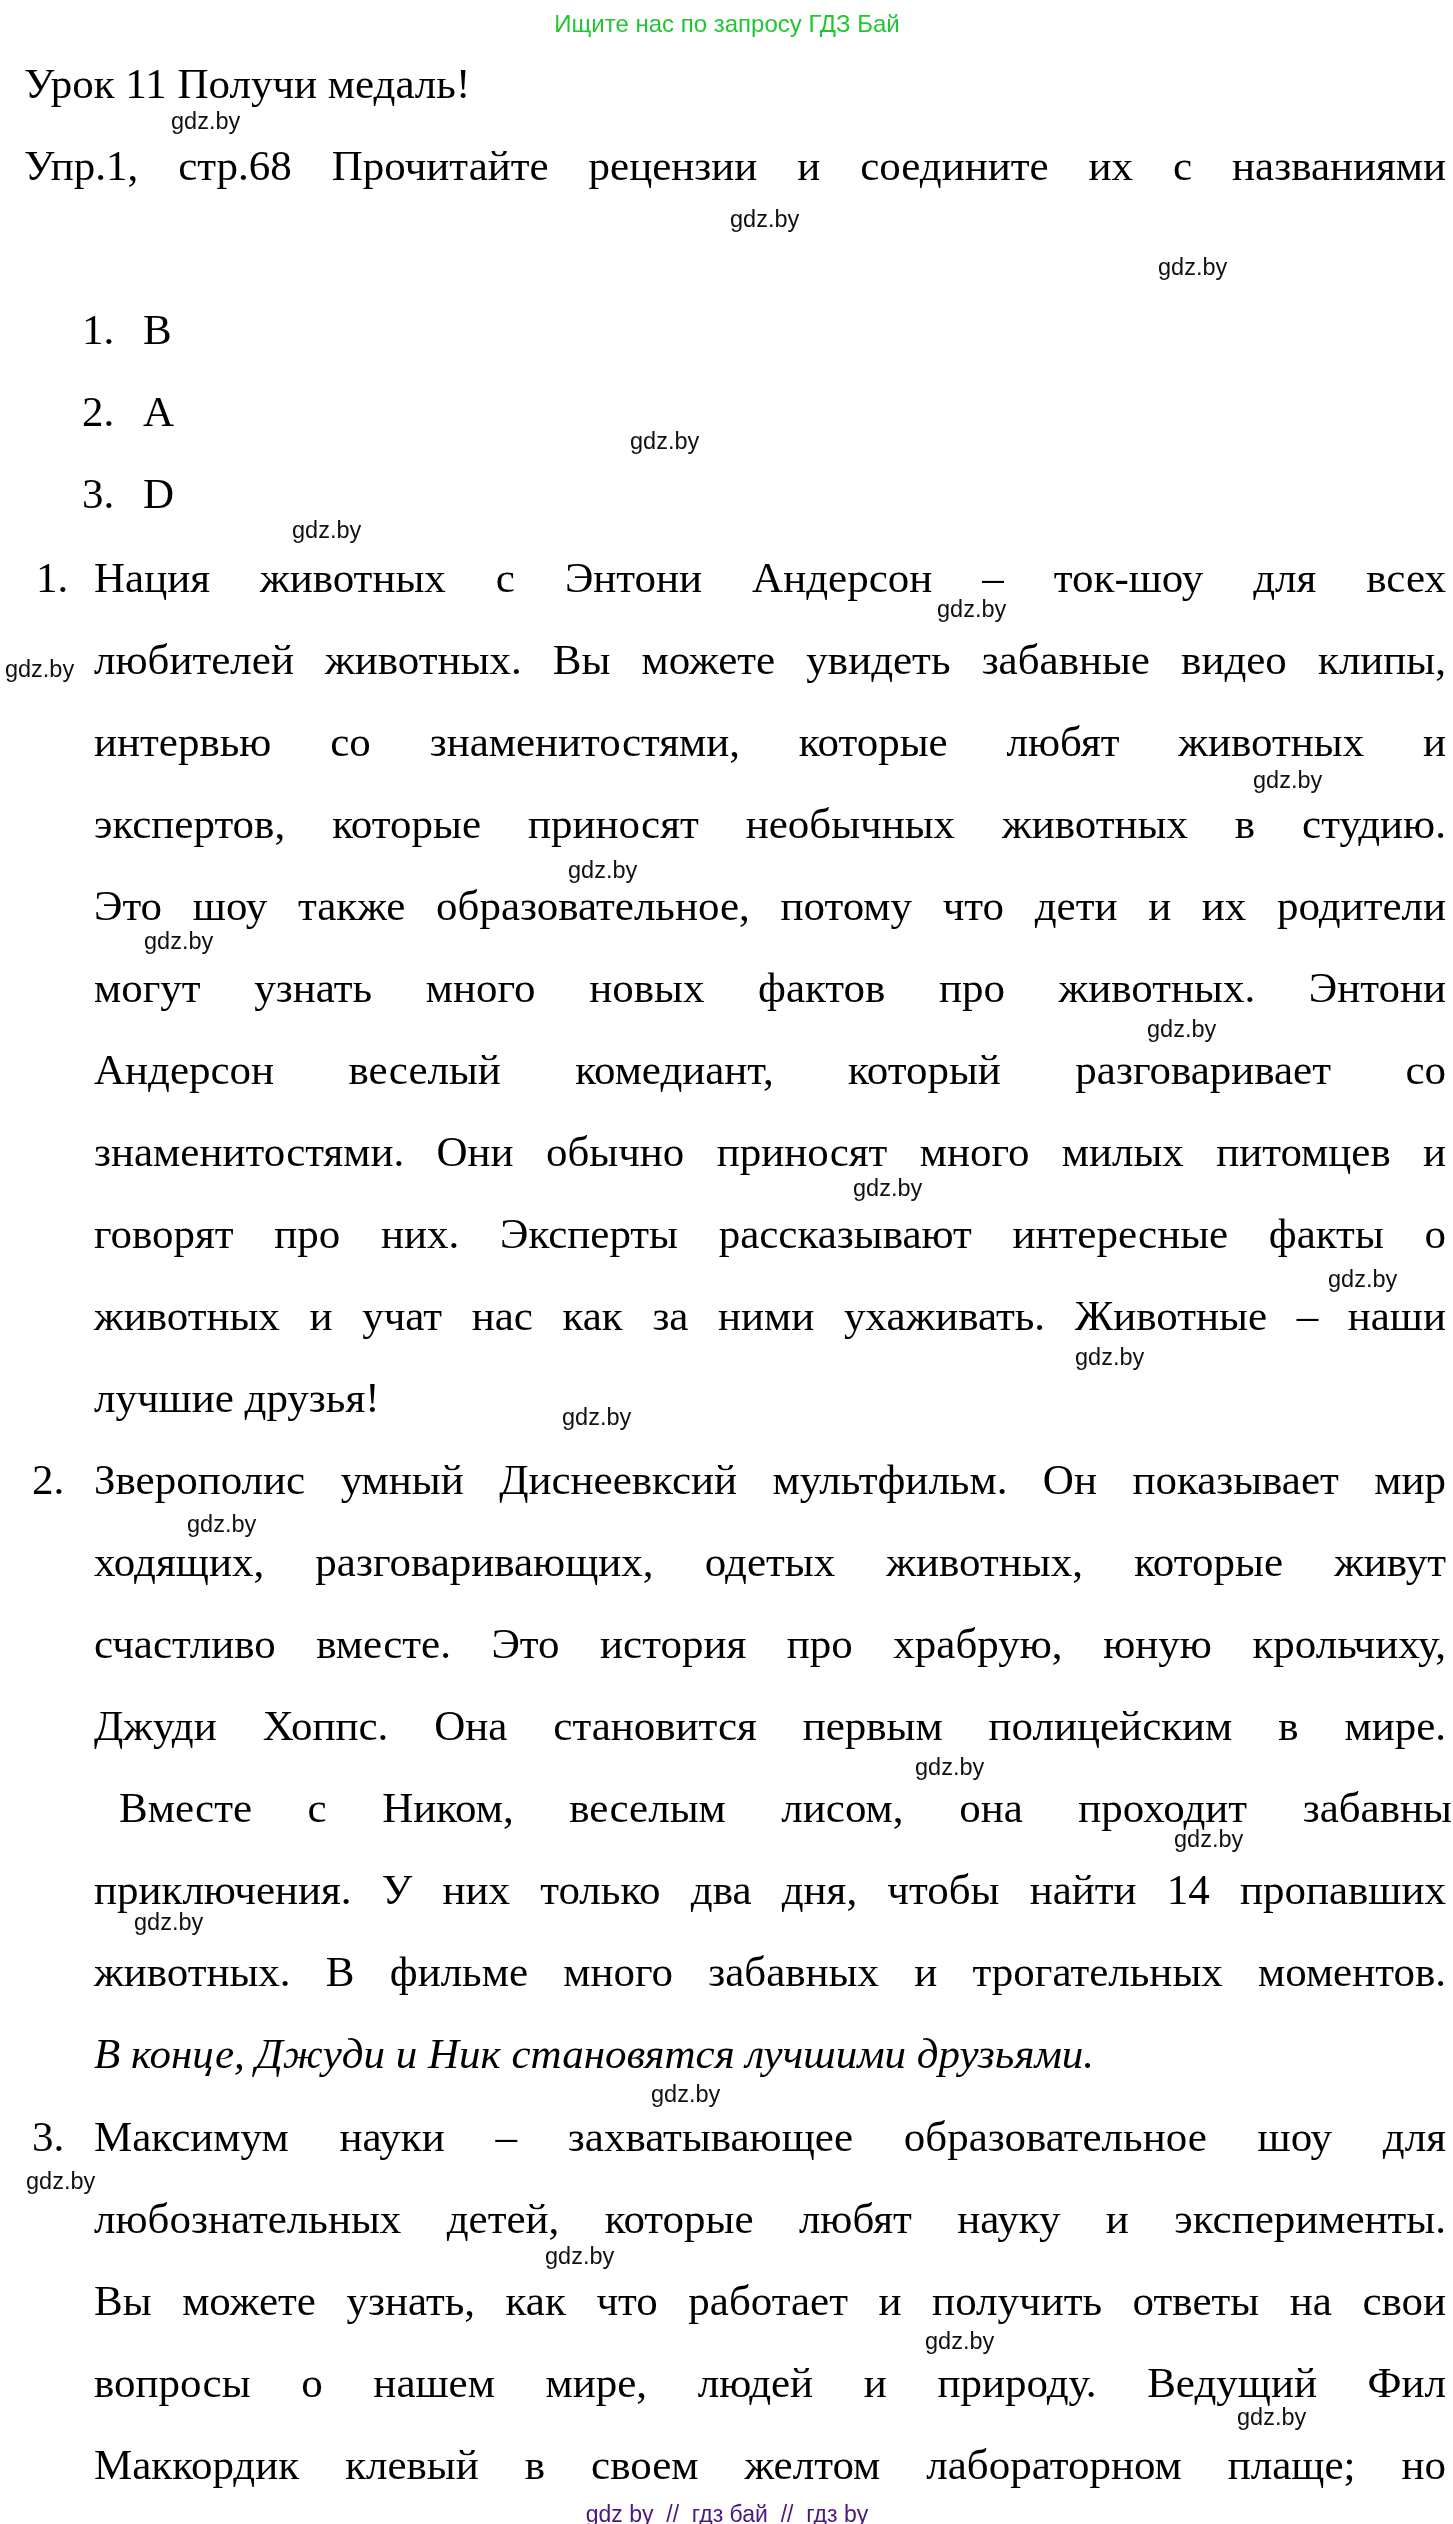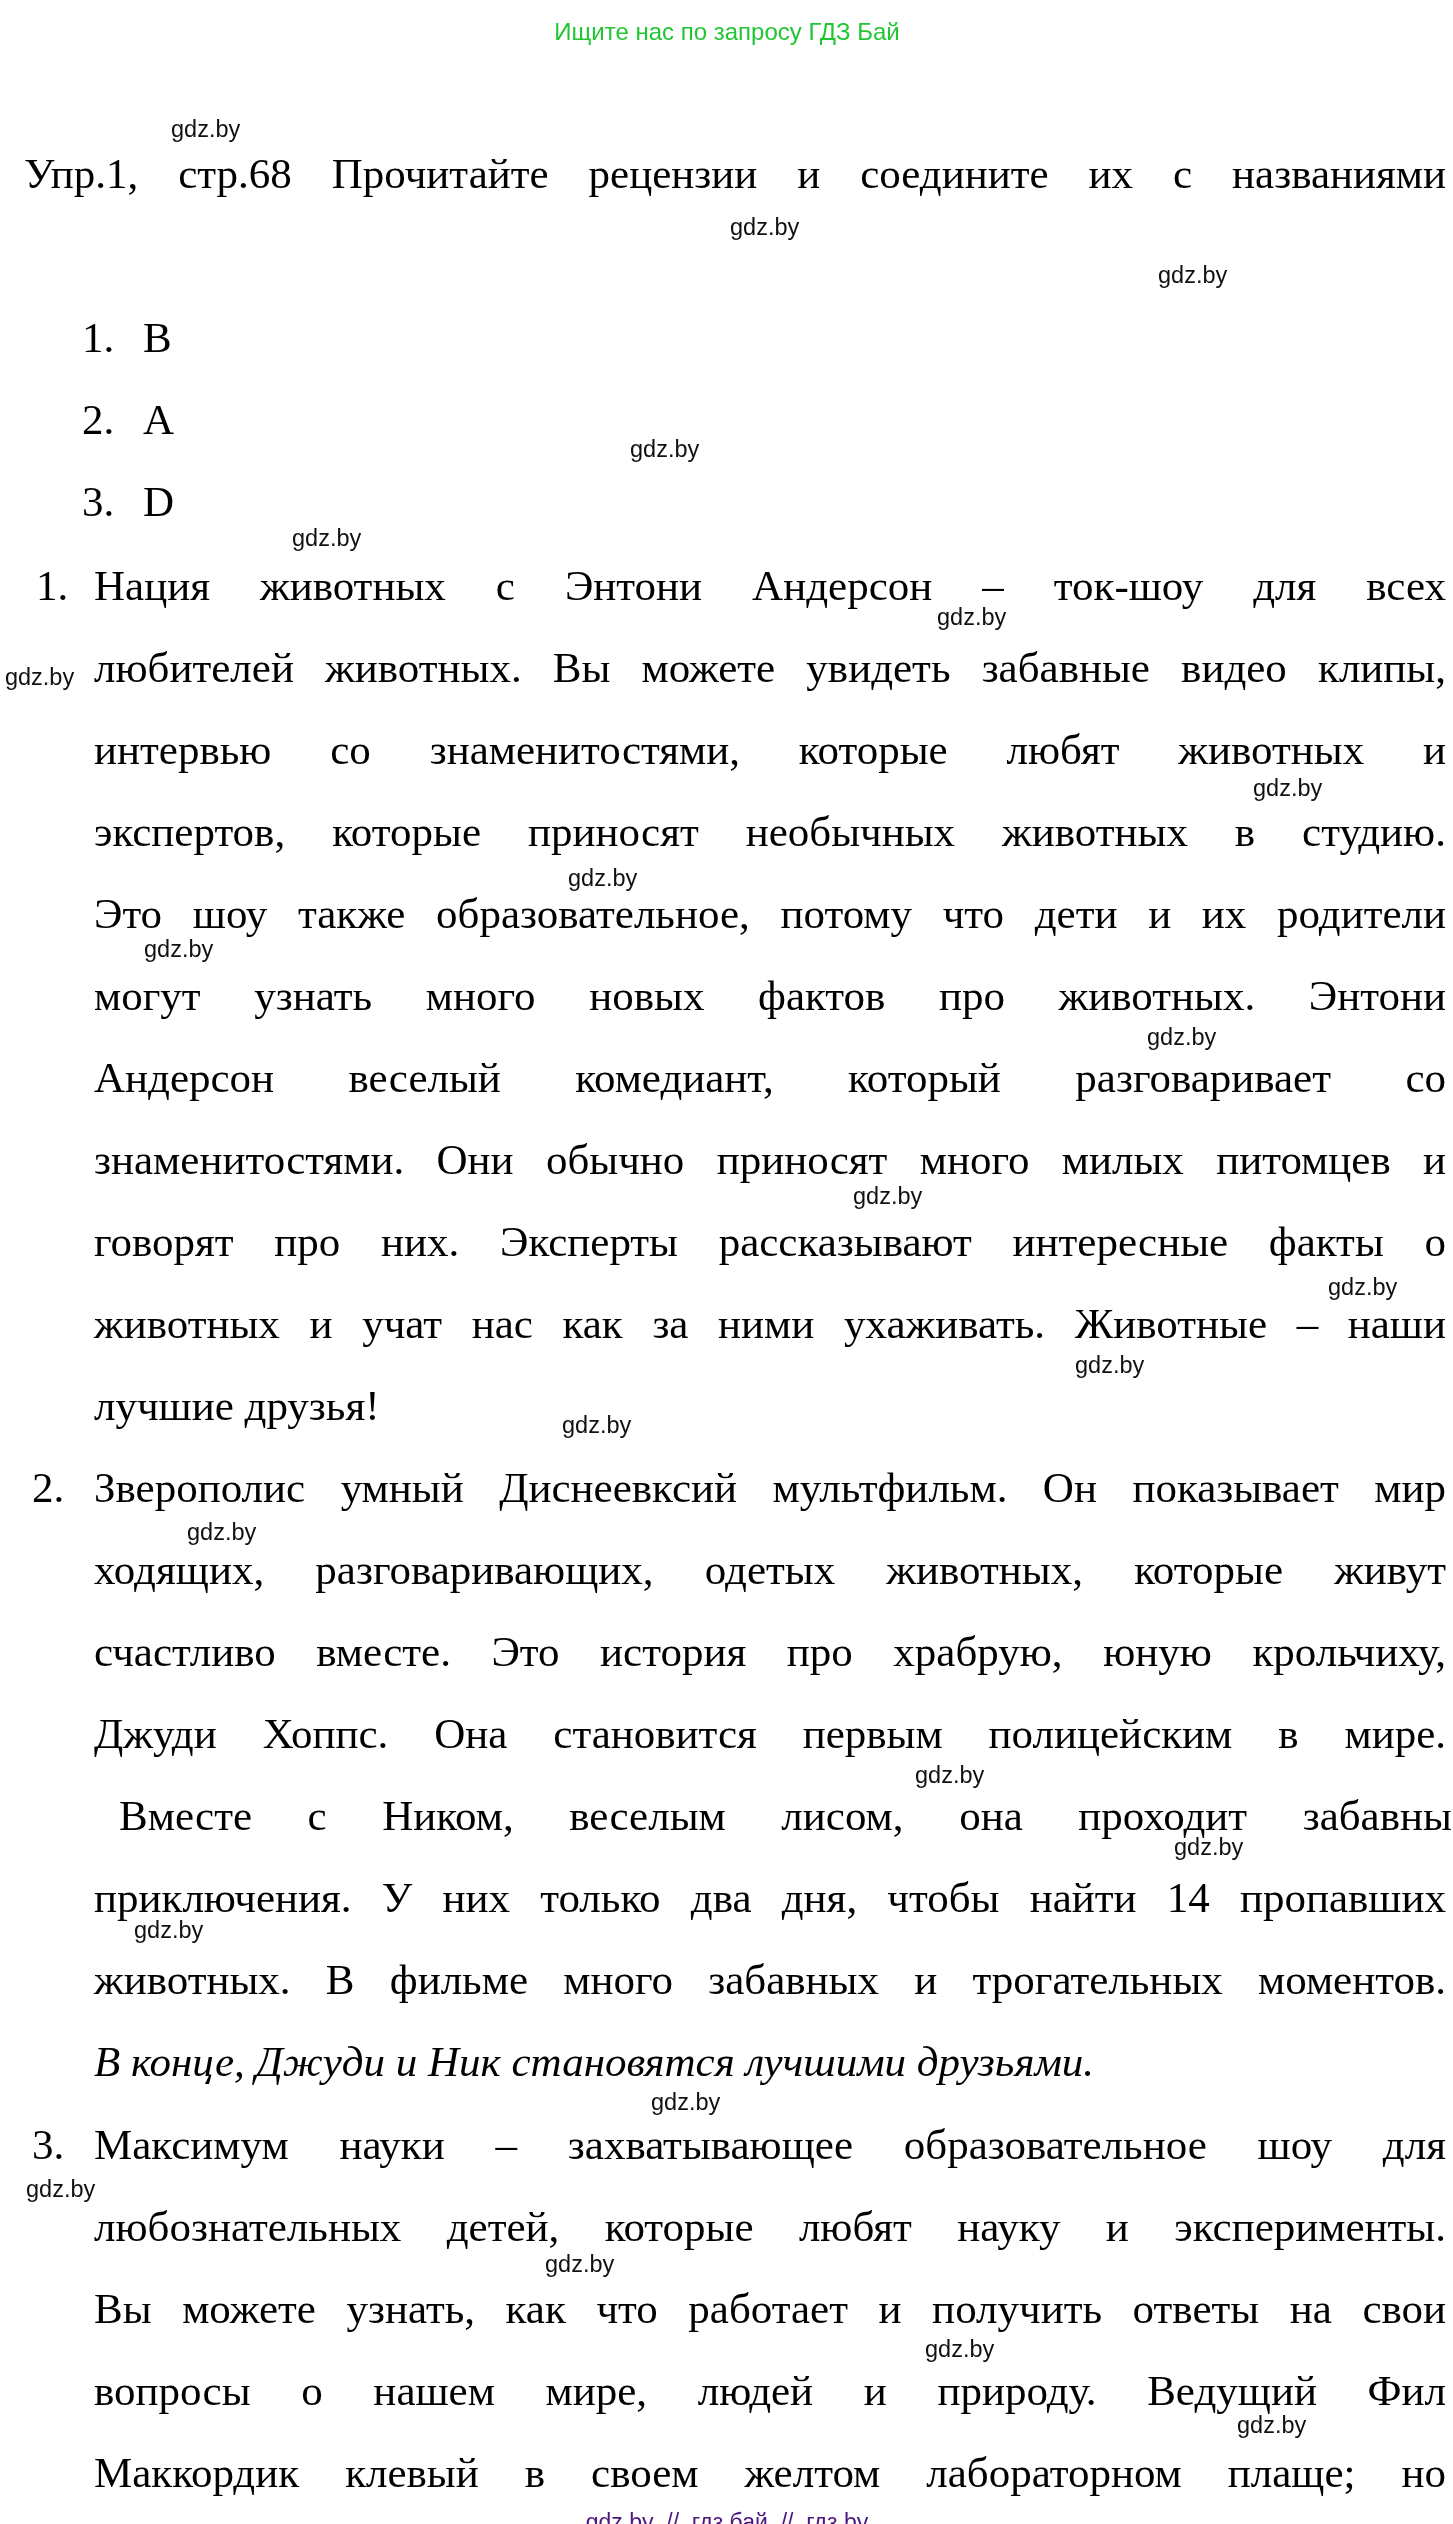--- a/index.html
+++ b/index.html
@@ -1,17 +1,17 @@
 <!DOCTYPE html>
 <html style="font-size:13px"><head>
 <meta charset="utf-8">
 <style>
   html, body { margin: 0; padding: 0; background: #ffffff; }
   body { width: 1454px; height: 2525px; position: relative; overflow: hidden; }
-  .page { position: absolute; left: 0; top: 16px; width: 1454px; height: 1893px; }
+  .page { position: absolute; left: 0; top: 8px; width: 1454px; height: 1893px; }
   .top-banner {
     position: absolute; top: 1.6px; left: 0; width: 1454px; text-align: center;
     font-family: "Liberation Sans", sans-serif; font-size: 24px; color: #22c532;
   }
   .footer {
     position: absolute; top: 2493px; left: 0; width: 1454px; text-align: center;
     font-family: "Liberation Sans", sans-serif; font-size: 23px; color: #4b1780;
     white-space: pre;
   }
   .line {
@@ -27,20 +27,21 @@
     color: #111; line-height: 1;
   }
 </style>
 </head>
 <body>
 
 <div class="page">
 
   <div class="top-banner">Ищите нас по запросу ГДЗ Бай</div>
 
+  <div class="line" style="left:24px; top:54px;">Урок 11 Получи медаль!</div>
 
   <div class="line justify" style="left:24px; top:136px; width:1422px;">Упр.1, стр.68 Прочитайте рецензии и соедините их с названиями</div>
 
   <div>
     <div class="num" style="left:82px; top:300px;">1.</div>
     <div class="num" style="left:143px; top:300px;">B</div>
     <div class="num" style="left:82px; top:382px;">2.</div>
     <div class="num" style="left:143px; top:382px;">A</div>
     <div class="num" style="left:82px; top:464px;">3.</div>
     <div class="num" style="left:143px; top:464px;">D</div>

